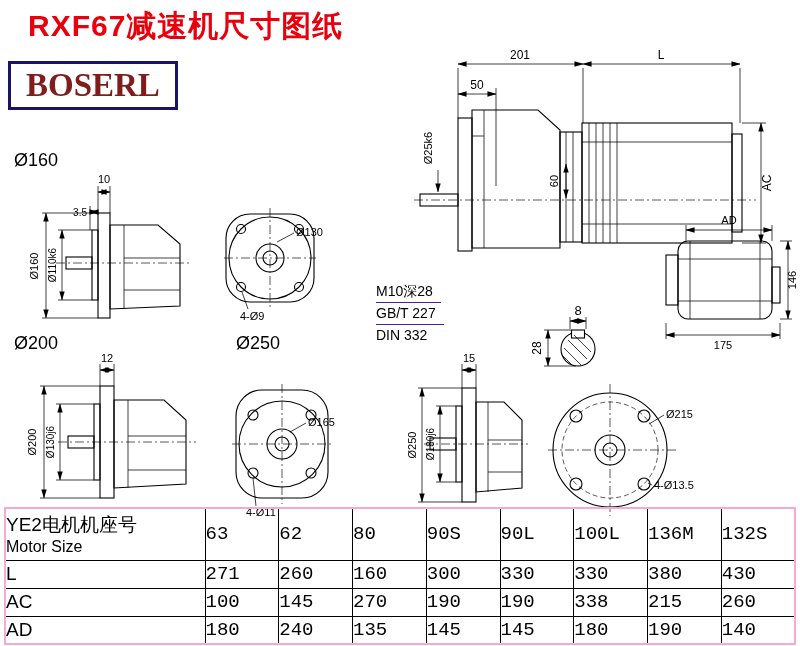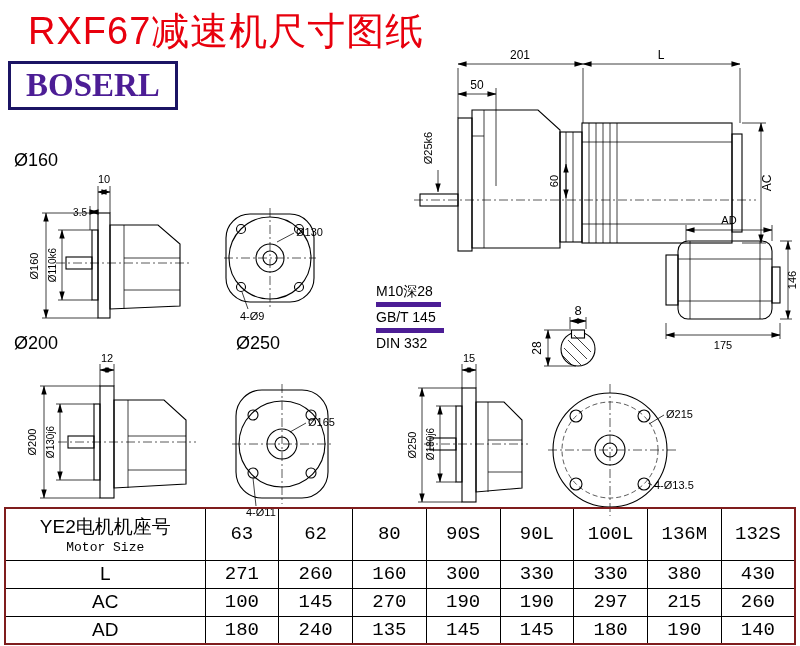--- a/index.html
+++ b/index.html
@@ -16,41 +16,41 @@
   svg .dash{stroke-width:.65;stroke-dasharray:5 3}
   svg .fw{fill:#fff}
   #ar path{fill:#000;stroke:none}
   svg text{fill:#000;stroke:none;font-size:11px;font-family:"Liberation Sans",sans-serif}
   svg text.mid{text-anchor:middle}
   svg text.end{text-anchor:end}
   svg .t10{font-size:10px}
   svg .t12{font-size:12px}
   svg .t13{font-size:13px}
 
-  #title{left:28px;top:6px;font-size:38px;font-weight:normal;color:#e8000d;letter-spacing:1px;white-space:nowrap}
+  #title{left:28px;top:6px;font-size:30px;font-weight:bold;color:#e8000d;letter-spacing:1px;white-space:nowrap}
   #brand{left:8px;top:61px;border:3px solid #1b1464;padding:3px 15px;
-    font-family:"Liberation Serif",serif;font-size:33px;font-weight:bold;color:#4c1d95;background:#fff}
+    font-family:"Liberation Serif",serif;font-size:33px;font-weight:bold;color:#7f1d1d;background:#fff}
   .glabel{font-size:18px;white-space:nowrap}
   #g160{left:14px;top:150px}
   #g200{left:14px;top:333px}
   #g250{left:236px;top:333px}
 
   #notes{left:376px;top:281px;font-size:14px;line-height:1.5;white-space:nowrap}
-  #notes .nl{border-bottom:5px solid #4c1d95;width:max-content;padding-right:8px}
+  #notes .nl{border-bottom:1px solid #4c1d95;width:max-content;padding-right:8px}
   #notes .nl:last-child{border-bottom:none}
 
   
   #dimtable{position:absolute;left:4px;top:507px;width:792px;border-collapse:collapse;
-    border:2px solid #7f1d1d;text-align:center;table-layout:fixed}
+    border:2px solid #f9a8d4;table-layout:fixed}
   #dimtable td{border:1px solid #000;height:28px;font-size:19px;
     font-family:Liberation Mono, monospace;overflow:hidden}
   #dimtable tr.hrow td{height:52px}
   #dimtable td.hd0{width:200px;font-family:"Liberation Sans",sans-serif}
   #dimtable td.hd0 .cn{font-size:19px}
-  #dimtable td.hd0 .mono{font-size:13px;font-family:Liberation Mono, monospace}
+  #dimtable td.hd0 .mono{font-size:16px;font-family:Liberation Sans, sans-serif}
 </style>
 </head>
 <body>
 
 <svg width="0" height="0" class="abs" aria-hidden="true">
   <defs>
     <marker id="ar" viewBox="0 0 10 10" refX="9.5" refY="5" markerWidth="9" markerHeight="9" orient="auto-start-reverse" markerUnits="userSpaceOnUse">
       <path d="M0,2 L10,5 L0,8 Z"></path>
     </marker>
   </defs>
@@ -91,21 +91,21 @@
     <text class="mid t12" transform="rotate(-90 363 137)" x="363" y="137">AC</text>
     <line class="dl" x1="158" y1="118" x2="158" y2="152"></line>
     <text class="mid" transform="rotate(-90 150 135)" x="150" y="135">60</text>
     <path class="thin" d="M30,124 V146" marker-end="url(#ar)"></path>
     <text class="mid" transform="rotate(-90 24 102)" x="24" y="102">Ø25k6</text>
   </g>
 </svg>
 
 <div id="notes" class="abs">
   <div class="nl">M10深28</div>
-  <div class="nl">GB/T 145</div>
+  <div class="nl">GB/T 227</div>
   <div class="nl">DIN 332</div>
 </div>
 
 <svg class="abs" style="left:26px;top:170px" width="190" height="164" viewBox="0 0 190 164">
   <g>
     <path class="cl" d="M30,93 H165"></path>
     <rect x="40" y="87" width="26" height="12"></rect>
     <rect x="66" y="60" width="6" height="70"></rect>
     <rect x="72" y="43" width="12" height="105"></rect>
     <path d="M84,55 L132,55 L154,74 V136 L84,139 Z"></path>
@@ -290,21 +290,21 @@
     <td>380</td>
     <td>430</td>
   </tr>
   <tr>
     <td class="hd0">AC</td>
     <td>100</td>
     <td>145</td>
     <td>270</td>
     <td>190</td>
     <td>190</td>
-    <td>297</td>
+    <td>338</td>
     <td>215</td>
     <td>260</td>
   </tr>
   <tr>
     <td class="hd0">AD</td>
     <td>180</td>
     <td>240</td>
     <td>135</td>
     <td>145</td>
     <td>145</td>

